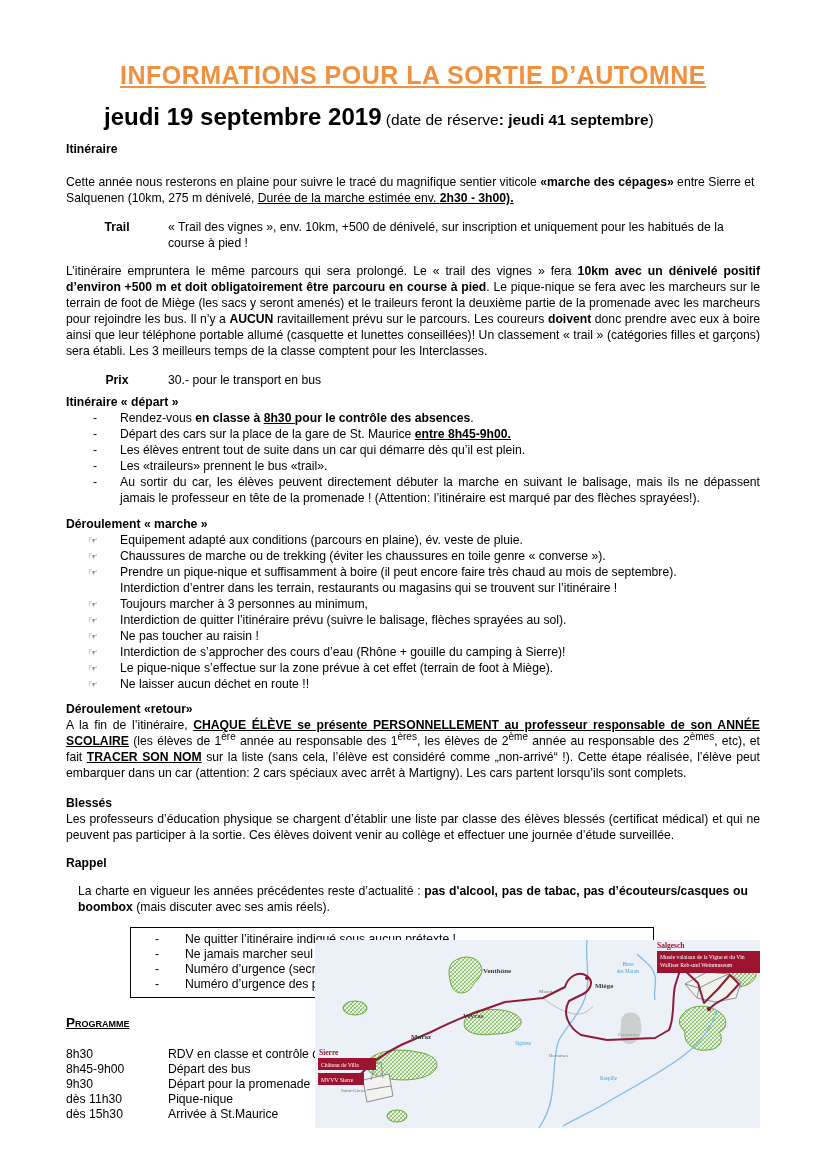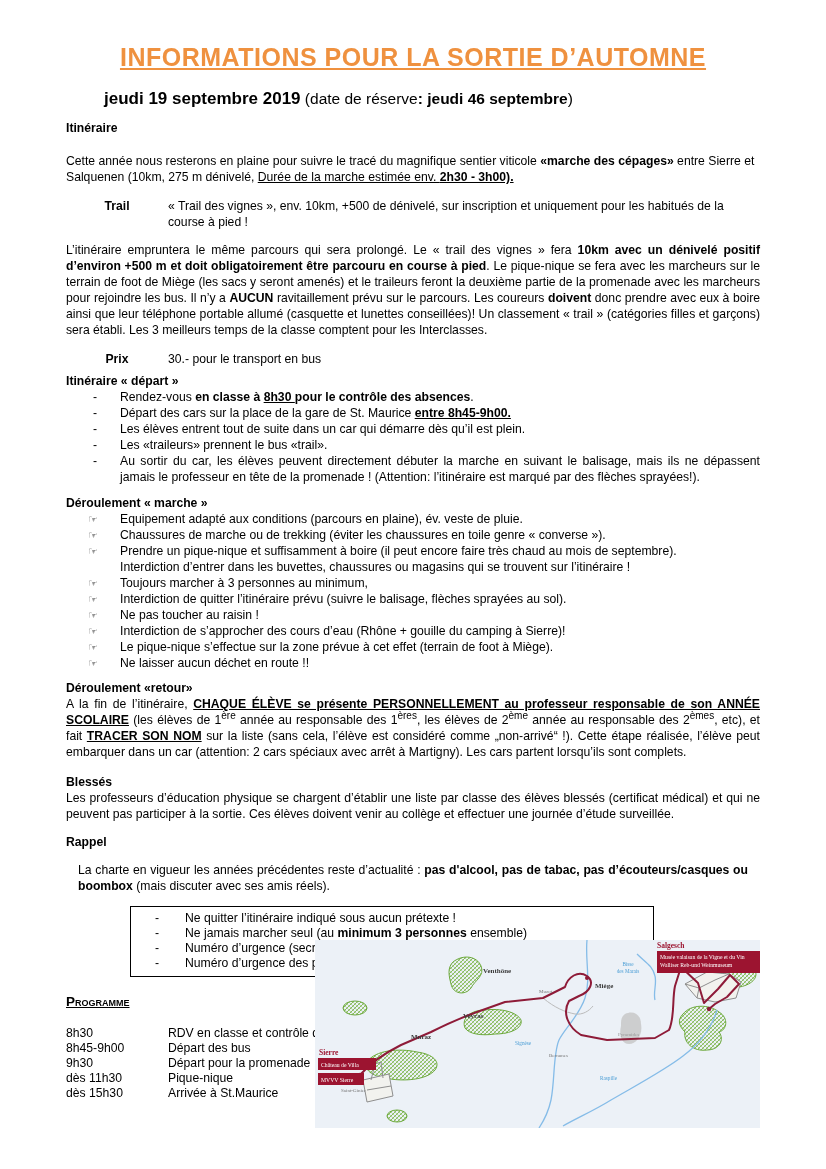--- a/index.html
+++ b/index.html
@@ -1,22 +1,22 @@
 <!DOCTYPE html>
 <html><head>
 <meta charset="utf-8">
 <style>
   html,body{margin:0;padding:0;background:#fff;}
   .page{position:relative;width:826px;height:1169px;background:#fff;overflow:hidden;
         font-family:"Liberation Sans",sans-serif;font-size:12.2px;line-height:16px;color:#000;}
-  .content{position:absolute;left:66px;top:42px;width:694px;}
+  .content{position:absolute;left:66px;top:60px;width:694px;}
   .b{font-weight:bold}
   .u{text-decoration:underline}
   .i{}
-  .lg{font-size:17px}
+  .lg{font-size:24px}
   sup{font-size:10px;line-height:0;}
   .title{color:#EF913F;font-weight:bold;font-size:25px;line-height:30px;text-align:center;
          text-decoration:underline;letter-spacing:.5px;margin:0 0 14px 0;}
   .dateline{margin:0 0 8px 38px;font-size:15.5px;line-height:26px;white-space:nowrap;}
   .sechead{font-weight:bold;margin:0;}
   .gap12{margin-bottom:12px}
   .just{text-align:justify}
   .lrow{display:flex;}
   .lrow .lab{flex:0 0 102px;font-weight:bold;text-align:center;}
   .lrow .val{flex:1;}
@@ -34,21 +34,21 @@
   .mapwrap svg{display:block}
 </style>
 </head>
 <body>
 
 <div class="page">
   <div class="content">
 
     <h1 class="title">INFORMATIONS POUR LA SORTIE D’AUTOMNE</h1>
 
-    <div class="dateline"><span class="b lg">jeudi 19 septembre 2019</span><span class="i">  (date de réserve</span><span class="b i">: jeudi 46 septembre</span><span class="i">)</span></div>
+    <div class="dateline"><span class="b lg">jeudi 19 septembre 2019</span><span class="i">  (date de réserve</span><span class="b i">: jeudi 41 septembre</span><span class="i">)</span></div>
 
     <div class="sechead" style="margin-bottom:17px">Itinéraire</div>
 
     <p class="gap12" style="margin:0 0 13px 0"><span>Cette année nous resterons en plaine pour suivre le tracé du magnifique sentier viticole </span><span class="b">«marche des cépages»</span><span> entre Sierre et Salquenen (10km, 275 m dénivelé, </span><span class="u">Durée de la marche estimée env. </span><span class="b u">2h30 - 3h00).</span></p>
 
     <div class="lrow gap12">
       <span class="lab">Trail</span>
       <span class="val">« Trail des vignes », env. 10km, +500 de dénivelé, sur inscription et uniquement pour les habitués de la course à pied !</span>
     </div>
 
@@ -101,21 +101,21 @@
           <span class="txt"><span>Chaussures de marche ou de trekking (éviter les chaussures en toile genre «&nbsp;converse&nbsp;»).</span></span>
         </div>
 
         <div class="li hand">
           <span class="mark">☞</span>
           <span class="txt"><span>Prendre un pique-nique et suffisamment à boire (il peut encore faire très chaud au mois de septembre).</span></span>
         </div>
 
         <div class="li hand">
           <span class="mark" style="visibility: hidden;">☞</span>
-          <span class="txt"><span>Interdiction d’entrer dans les buvettes, chaussures ou magasins qui se trouvent sur l’itinéraire !</span></span>
+          <span class="txt"><span>Interdiction d’entrer dans les terrain, restaurants ou magasins qui se trouvent sur l’itinéraire !</span></span>
         </div>
 
         <div class="li hand">
           <span class="mark">☞</span>
           <span class="txt"><span>Toujours marcher à 3 personnes au minimum,</span></span>
         </div>
 
         <div class="li hand">
           <span class="mark">☞</span>
           <span class="txt"><span>Interdiction de quitter l’itinéraire prévu (suivre le balisage, flèches sprayées au sol).</span></span>

